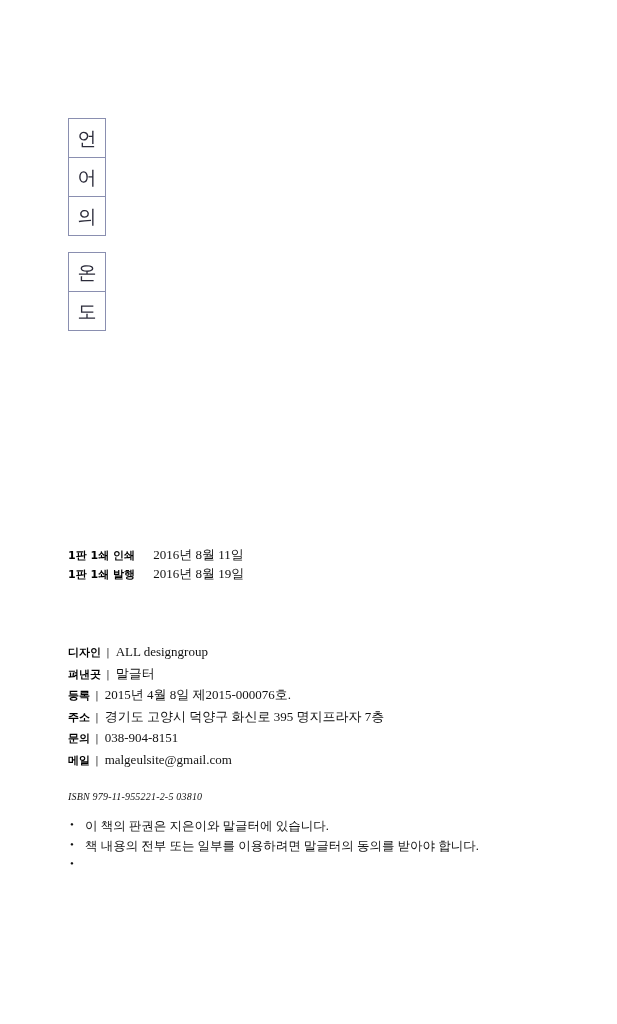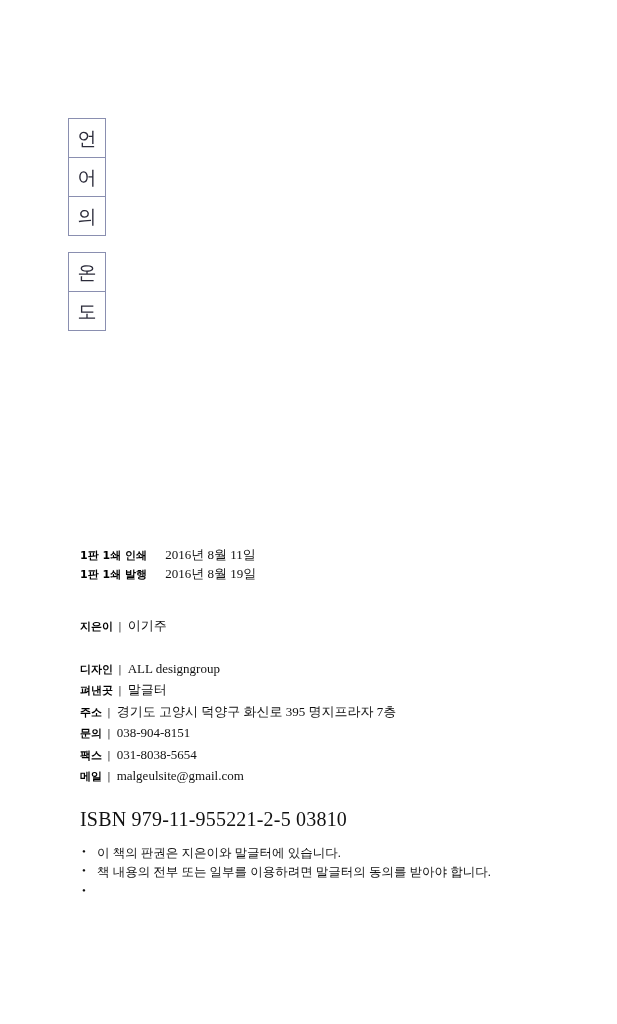--- a/index.html
+++ b/index.html
@@ -43,21 +43,21 @@
     border-bottom: 1px solid #8a8fb0;
     letter-spacing: 0;
   }
   .title-gap {
     height: 16px;
   }
 
   
   .colophon {
     position: absolute;
-    left: 80px;
+    left: 68px;
     top: 548px;
     width: 480px;
     font-size: 12.5px;
     line-height: 1.0;
     color: #111;
   }
   .row {
     margin-bottom: 3px;
     white-space: nowrap;
   }
@@ -88,23 +88,24 @@
 
   .block-gap-a { height: 34px; }
   .block-gap-b { height: 26px; }
   .block-gap-c { height: 18px; }
   .block-gap-d { height: 18px; }
 
   .pub-rows .row { margin-bottom: 8px; }
 
   .isbn {
     font-family: "Liberation Serif", serif;
-    font-size: 20px;
+    font-size: 10px;
     letter-spacing: 0.2px;
     color: #111;
+    font-style: italic;
   }
 
   .notes {
     margin-top: 0;
   }
   .note {
     position: relative;
     padding-left: 17px;
     margin-bottom: 7px;
     font-family: "Liberation Serif", serif;
@@ -148,53 +149,48 @@
       </div>
       <div class="row">
         <span class="lbl">1판 1쇄 발행</span>
         <span class="val-gap"></span>
         <span class="val">2016년 8월 19일</span>
       </div>
     </div>
 
     <div class="block-gap-a"></div>
 
-    <div class="row">
-      <span class="lbl">지은이</span>
-      <span class="sep">|</span>
-      <span class="val">이기주</span>
-    </div>
 
     <div class="block-gap-b"></div>
 
     <div class="pub-rows">
       <div class="row">
         <span class="lbl">디자인</span>
         <span class="sep">|</span>
         <span class="val">ALL designgroup</span>
       </div>
       <div class="row">
         <span class="lbl">펴낸곳</span>
         <span class="sep">|</span>
         <span class="val">말글터</span>
       </div>
       <div class="row">
+        <span class="lbl">등록</span>
+        <span class="sep">|</span>
+        <span class="val">2015년 4월 8일 제2015-000076호.</span>
+      </div>
+      <div class="row">
         <span class="lbl">주소</span>
         <span class="sep">|</span>
         <span class="val">경기도 고양시 덕양구 화신로 395 명지프라자 7층</span>
       </div>
       <div class="row">
         <span class="lbl">문의</span>
         <span class="sep">|</span>
         <span class="val">038-904-8151</span>
-      </div>
-      <div class="row">
-        <span class="lbl">팩스</span>
-        <span class="sep">|</span>
-        <span class="val">031-8038-5654</span>
       </div>
       <div class="row">
         <span class="lbl">메일</span>
         <span class="sep">|</span>
         <span class="val">malgeulsite@gmail.com</span>
       </div>
     </div>
 
     <div class="block-gap-c"></div>
 

